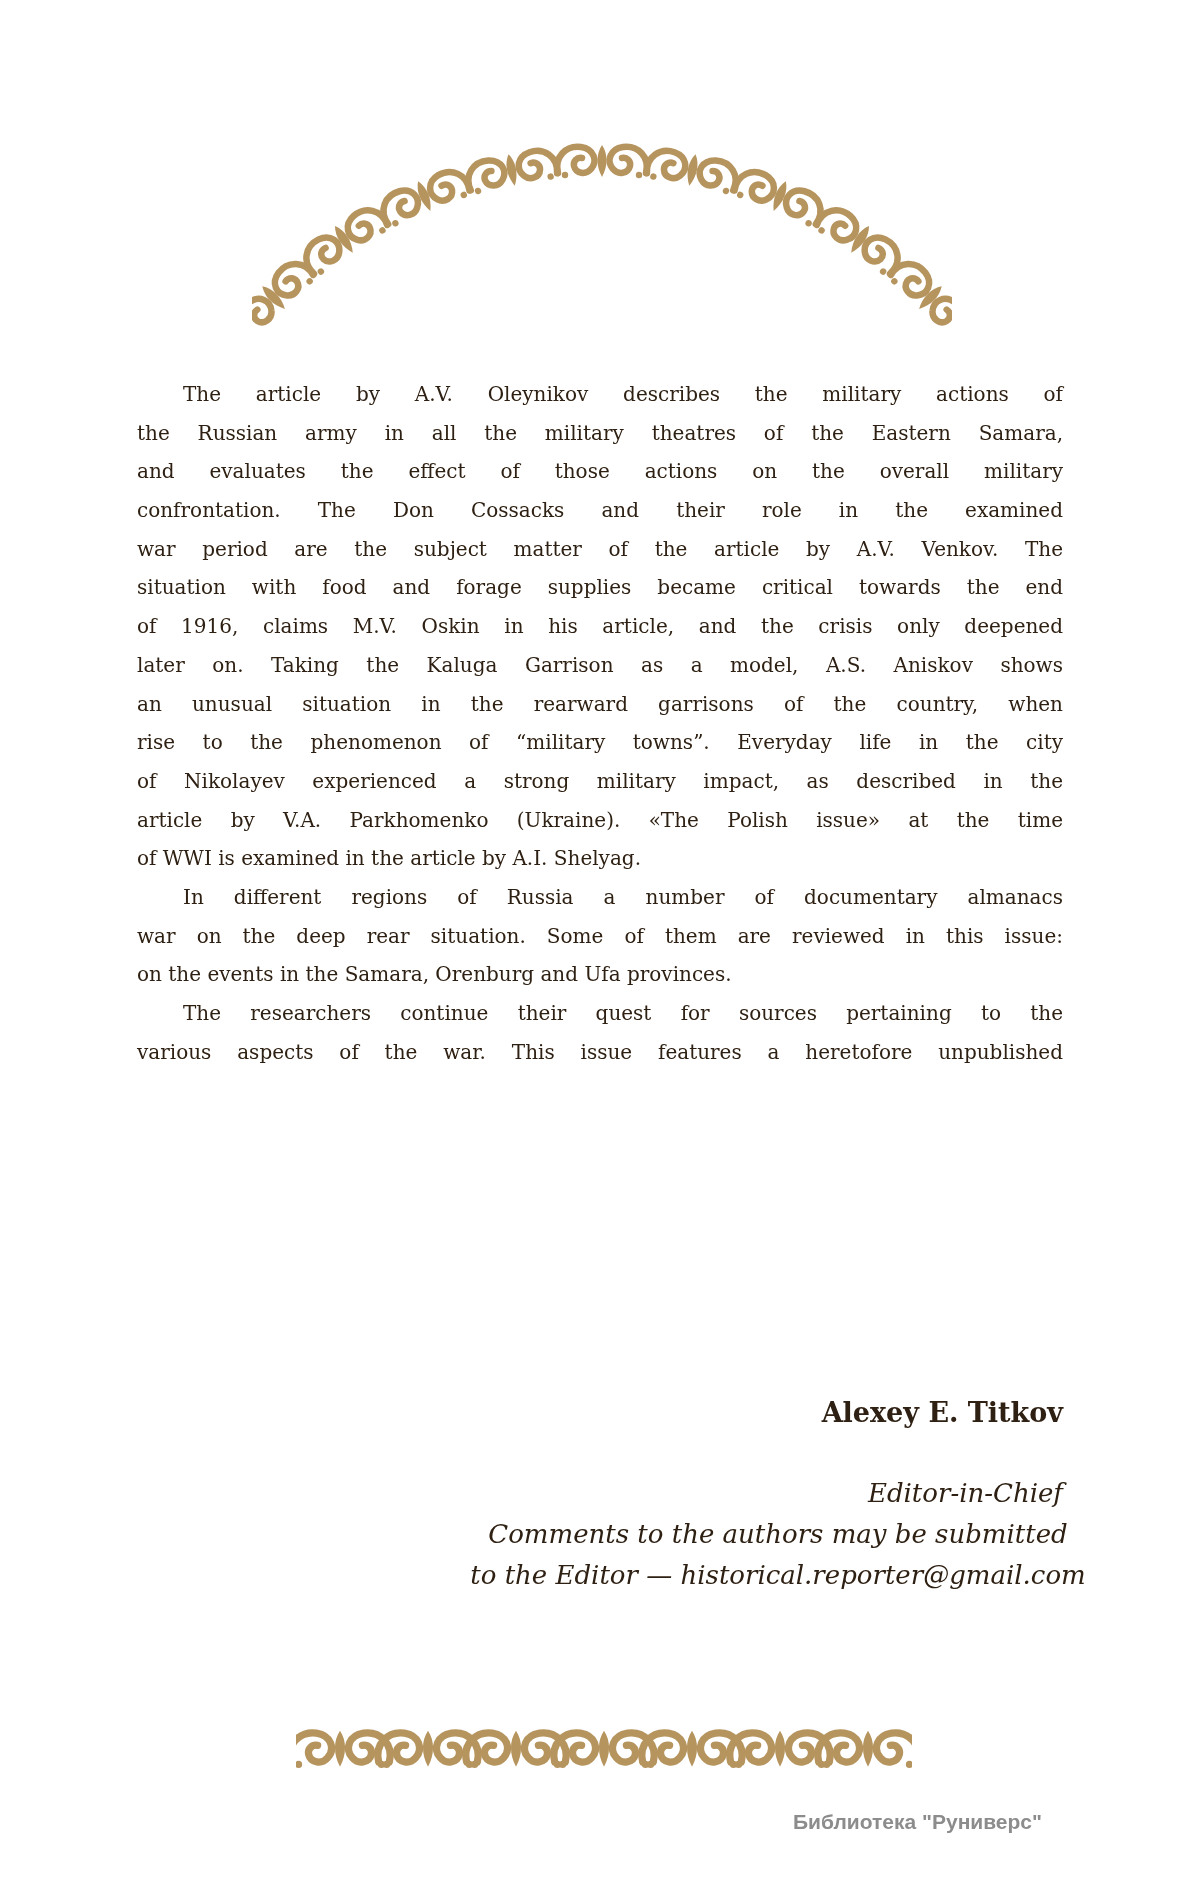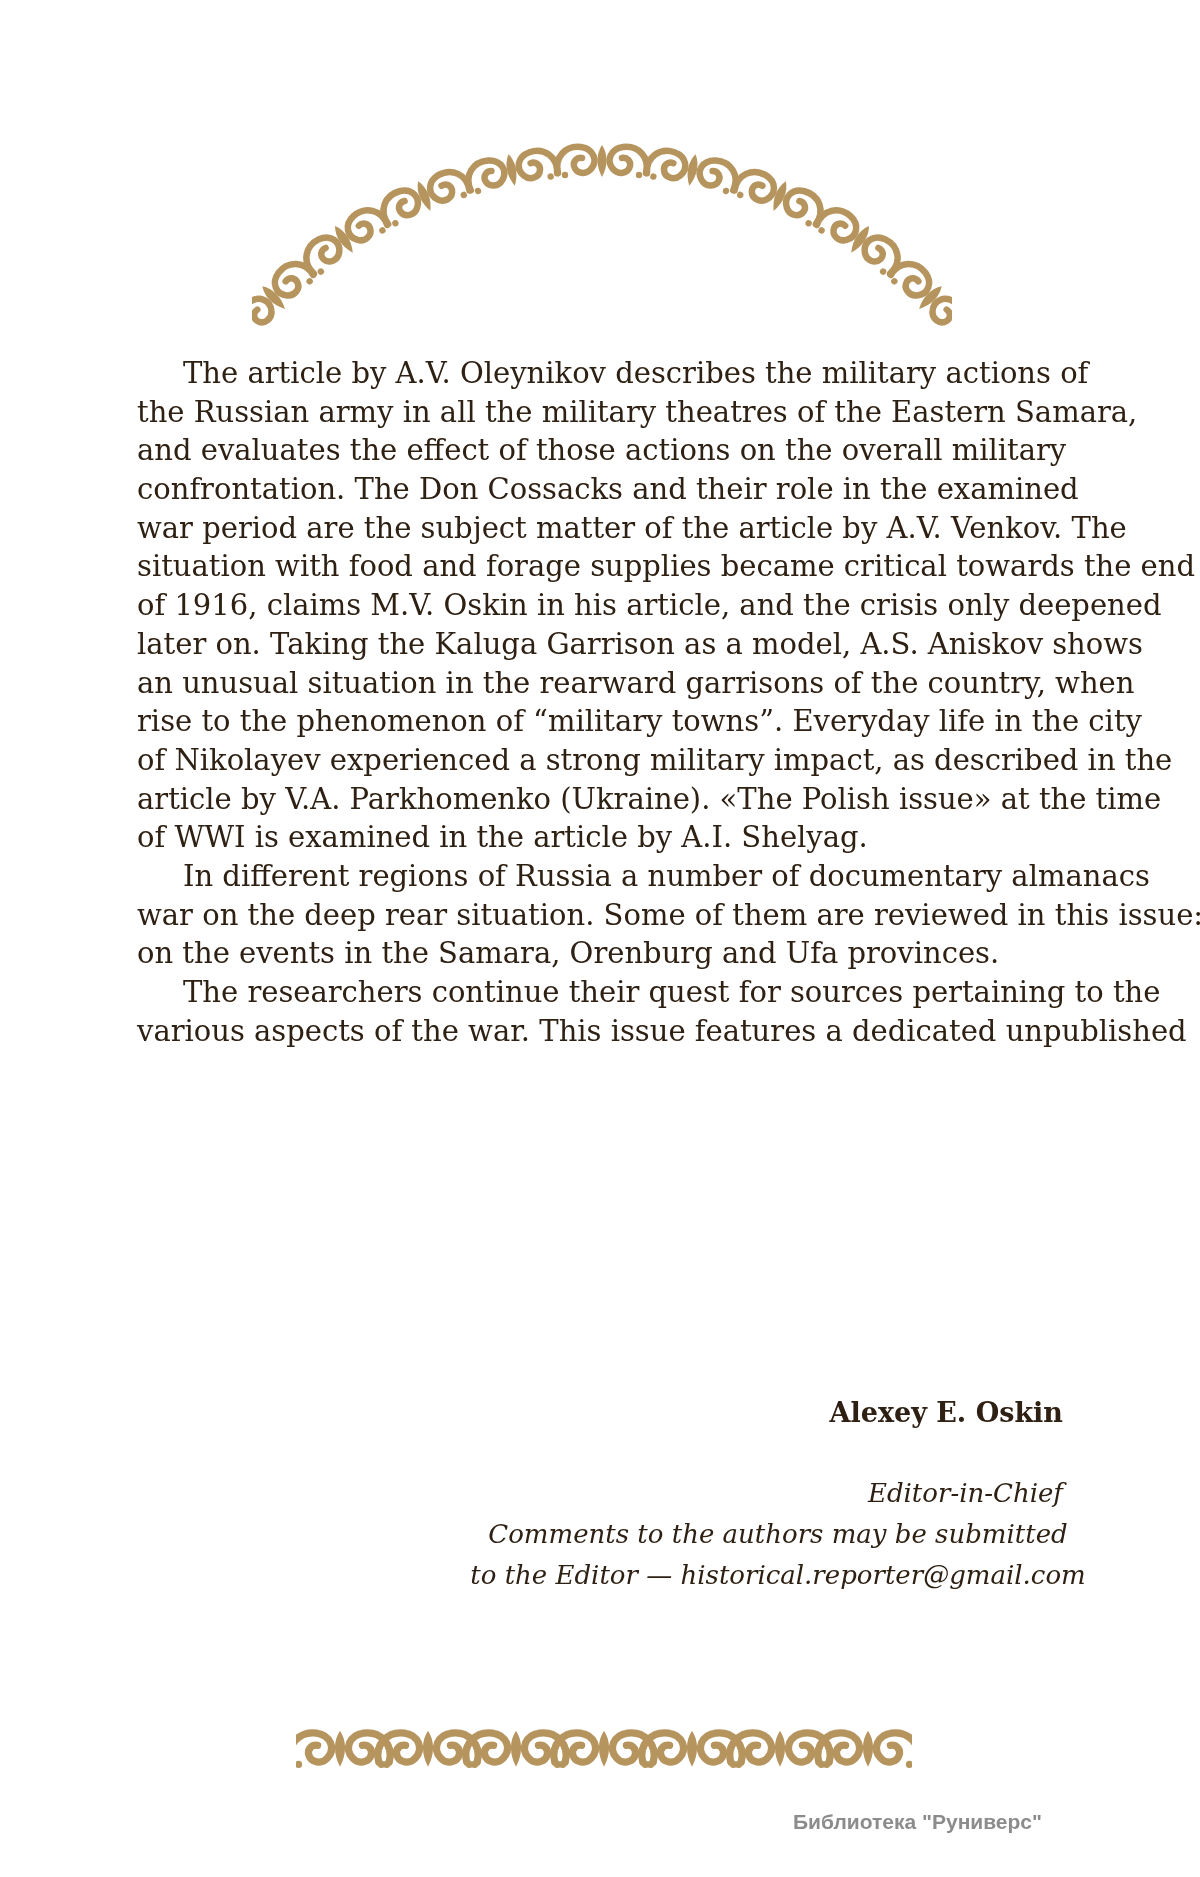--- a/index.html
+++ b/index.html
@@ -7,22 +7,22 @@
     position:relative;
     width:1200px;height:1877px;
     background:#ffffff;
     overflow:hidden;
     font-family:"DejaVu Serif", serif;
     color:#2e2012;
   }
   .ornament-top{position:absolute;left:252px;top:135px;width:700px;height:192px;}
   .ornament-bottom{position:absolute;left:296px;top:1713px;width:616px;height:76px;}
   .text-block{
-    position:absolute;left:137px;top:354px;width:926px;
-    font-size:29px;line-height:38.7px;
+    position:absolute;left:137px;top:375px;width:926px;
+    font-size:20px;line-height:38.7px;
     text-align:justify;
   }
   .tl{ text-align:justify; text-align-last:justify; height:38.7px; white-space:nowrap; }
   .tl.ind{ padding-left:46px; }
   .tl.last{ text-align-last:left; white-space:normal; }
   .signature{
     position:absolute;left:137px;top:1392px;width:926px;
     text-align:right;
   }
   .signature .name{font-weight:bold;font-size:27px;line-height:41px;}
@@ -76,25 +76,25 @@
     <div class="tl">rise to the phenomenon of “military towns”. Everyday life in the city</div>
     <div class="tl">of Nikolayev experienced a strong military impact, as described in the</div>
     <div class="tl">article by V.A. Parkhomenko (Ukraine). «The Polish issue» at the time</div>
     <div class="tl last">of WWI is examined in the article by A.I. Shelyag.</div>
 
     <div class="tl ind">In different regions of Russia a number of documentary almanacs</div>
     <div class="tl">war on the deep rear situation. Some of them are reviewed in this issue:</div>
     <div class="tl last">on the events in the Samara, Orenburg and Ufa provinces.</div>
 
     <div class="tl ind">The researchers continue their quest for sources pertaining to the</div>
-    <div class="tl">various aspects of the war. This issue features a dedicated unpublished</div>
+    <div class="tl">various aspects of the war. This issue features a heretofore unpublished</div>
   </div>
 
   <div class="signature">
-    <div class="name">Alexey E. Oskin</div>
+    <div class="name">Alexey E. Titkov</div>
     <div class="role">Editor-in-Chief</div>
   </div>
 
   <div class="comments">
     <div>Comments to the authors may be submitted</div>
     <div>to the Editor — historical.reporter@gmail.com</div>
   </div>
 
   <svg class="ornament-bottom" viewBox="0 0 616 76" xmlns="http://www.w3.org/2000/svg" aria-hidden="true">
     <use href="#scrollMotif" transform="translate(44,38) scale(1.12)"></use>

